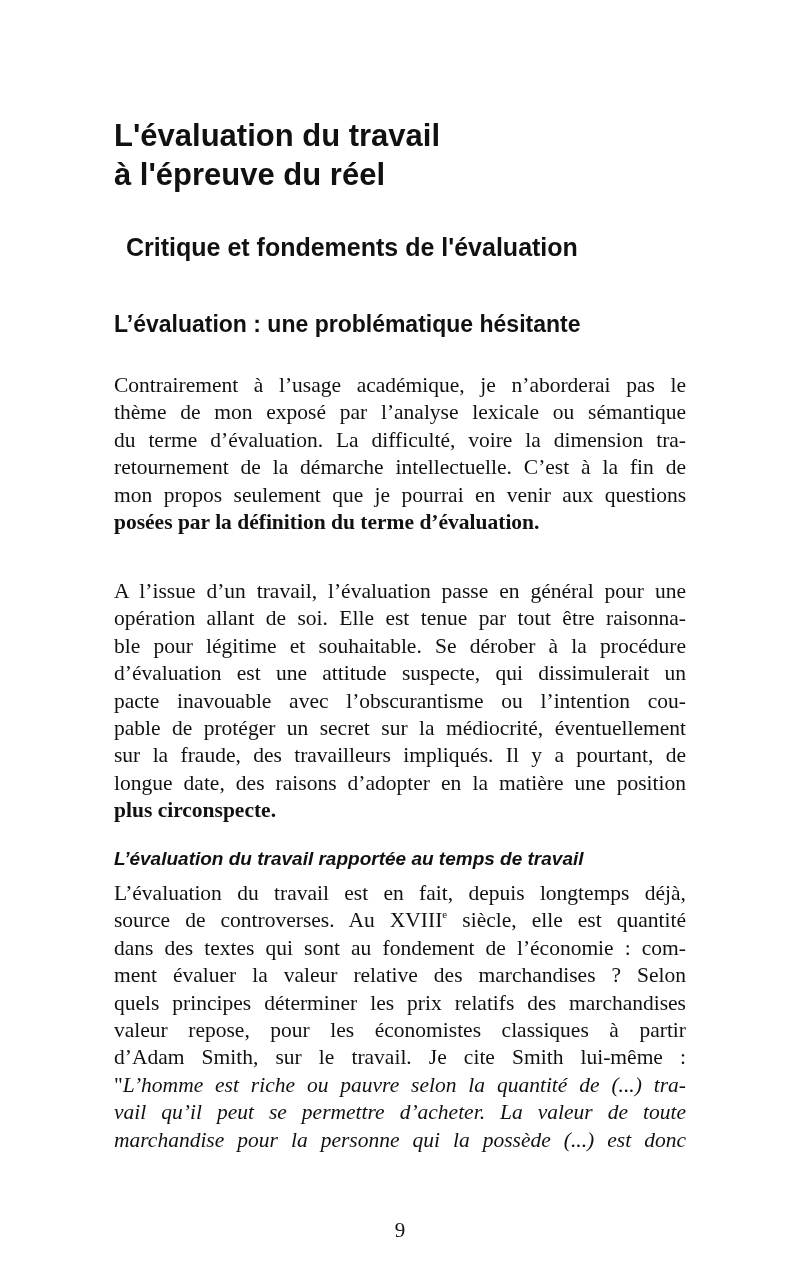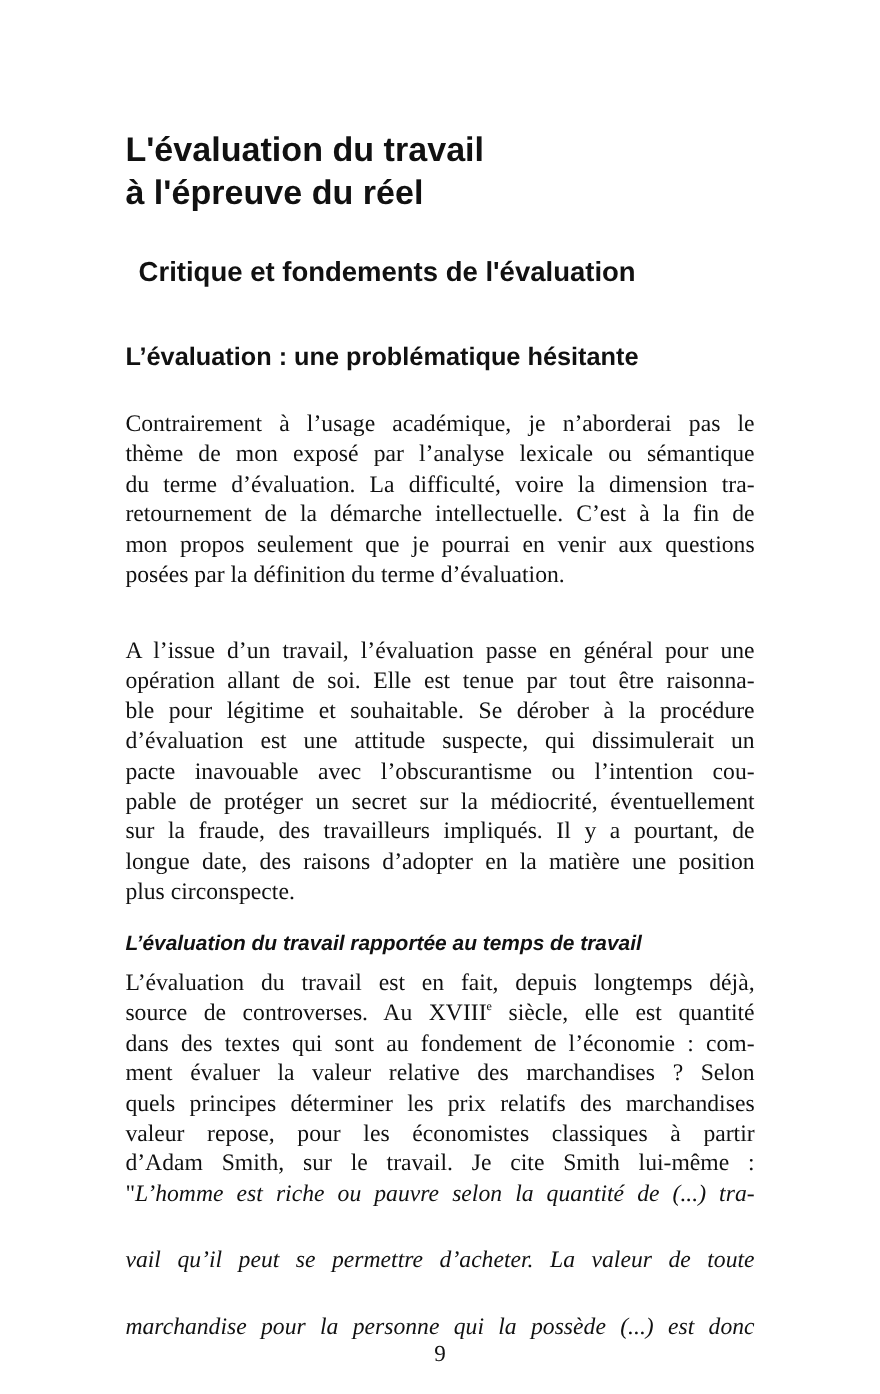--- a/index.html
+++ b/index.html
@@ -24,25 +24,25 @@
   .h3 {
     position: absolute; left: 114px; top: 845px;
     font-family: "Liberation Sans", sans-serif; font-weight: bold; font-style: italic;
     font-size: 19px; line-height: 28px; margin: 0; white-space: nowrap;
   }
   .para {
     position: absolute; left: 114px; width: 572px;
     font-family: "Liberation Serif", serif; font-size: 21.5px; line-height: 27.4px;
   }
   .para .ln { display: block; text-align: justify; text-align-last: justify; white-space: nowrap; height: 27.4px; overflow: visible; }
-  .para .ln.last { text-align-last: left; }
+  .para .ln.last { text-align-last: left; font-weight: bold; }
   .p1 { top: 372px; }
   .p2 { top: 578px; }
   .p3 { top: 880px; }
-  .it { font-style: italic; margin-top: 33px; }
+  .it { font-style: italic; }
   sup { font-size: 11px; vertical-align: 9px; line-height: 0; }
   .pagenum {
     position: absolute; left: 0; width: 800px; top: 1218px; text-align: center;
     font-family: "Liberation Serif", serif; font-size: 21px;
   }
 </style>
 </head>
 <body>
 
 <div class="page">

